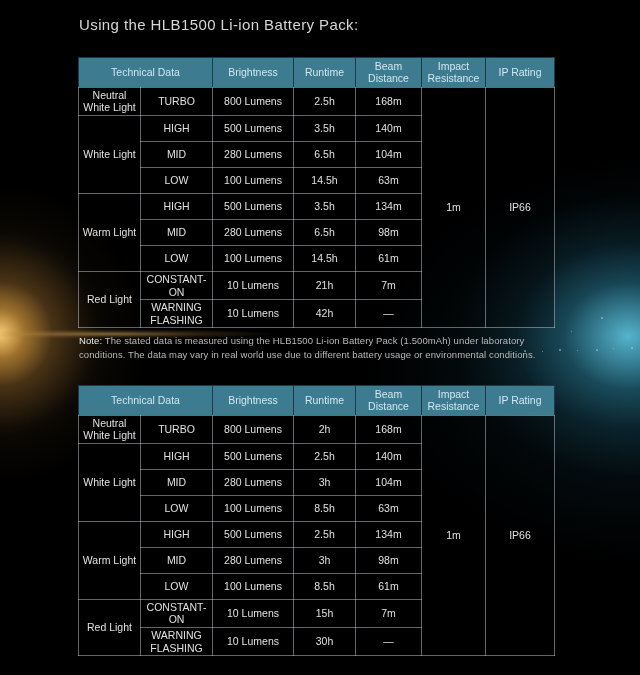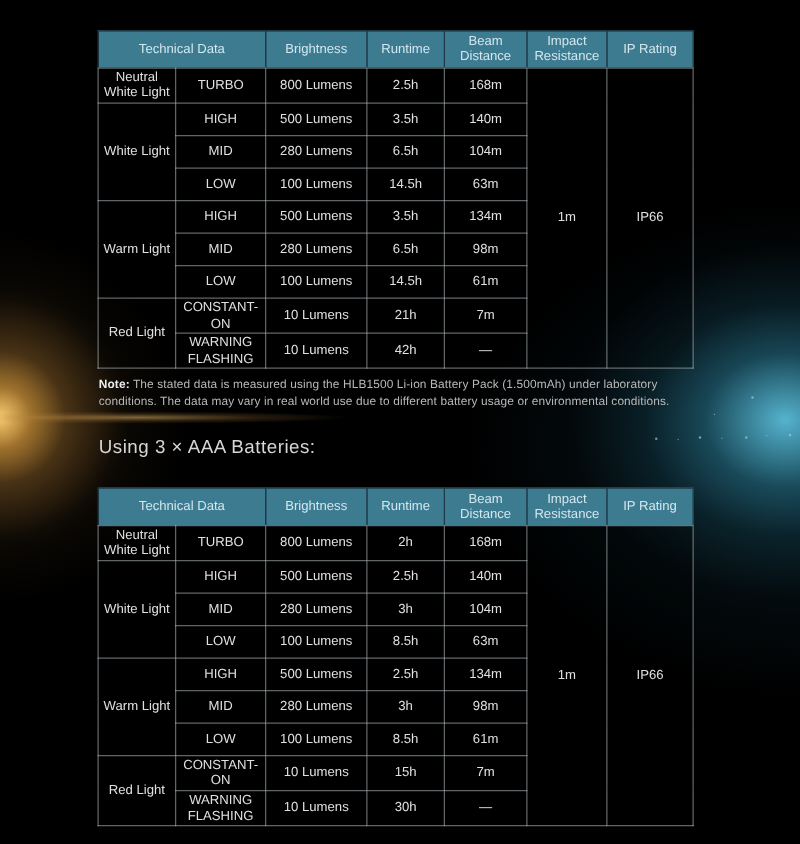--- a/index.html
+++ b/index.html
@@ -58,21 +58,21 @@
     color: #e0e0e0; font-size: 10.5px; line-height: 1.2;
     text-align: center; vertical-align: middle;
     height: 23px; padding: 1px 2px;
     background: rgba(0,0,0,0.25);
   }
   .note {
     width: 482px; margin: 6px 0 0 1px;
     font-size: 9.5px; line-height: 1.4; color: #b9b9b9;
     letter-spacing: 0.1px;
   }
-  .note strong { color: #ededed; font-weight: bold; }
+  .note strong { color: #ededed; font-weight: normal; }
 </style>
 </head>
 <body>
 
 <div class="glow glow-cyan-wide"></div>
 <div class="glow glow-cyan"></div>
 <div class="glow flare-orange-halo"></div>
 <div class="glow flare-orange"></div>
 <div class="glow flare-streak"></div>
 <div>
@@ -82,20 +82,21 @@
   <i class="star" style="left:577px;top:350px;width:1px;height:1px;"></i>
   <i class="star" style="left:596px;top:349px;width:2px;height:2px;"></i>
   <i class="star" style="left:613px;top:348px;width:1px;height:1px;"></i>
   <i class="star" style="left:631px;top:347px;width:2px;height:2px;"></i>
   <i class="star" style="left:601px;top:317px;width:2px;height:2px;"></i>
   <i class="star" style="left:571px;top:331px;width:1px;height:1px;"></i>
 </div>
 
 <div class="content">
 
+  <h2 class="title title-1">Using the HLB1500 Li-ion Battery Pack:</h2>
 
   <table class="spec">
     <colgroup>
       <col style="width:62px">
         <col style="width:72px">
         <col style="width:81px">
       <col style="width:62px">
         <col style="width:66px">
         <col style="width:64px">
         <col style="width:69px">
@@ -169,21 +170,20 @@
         <td>WARNING FLASHING</td>
         <td>10 Lumens</td>
         <td>42h</td>
         <td>—</td>
       </tr>
     </tbody>
   </table>
 
   <p class="note"><strong>Note:</strong><span> The stated data is measured using the HLB1500 Li-ion Battery Pack (1.500mAh) under laboratory conditions. The data may vary in real world use due to different battery usage or environmental conditions.</span></p>
 
-  <h2 class="title title-2">Using 3 × AAA Batteries:</h2>
 
   <table class="spec">
     <colgroup>
       <col style="width:62px">
         <col style="width:72px">
         <col style="width:81px">
       <col style="width:62px">
         <col style="width:66px">
         <col style="width:64px">
         <col style="width:69px">

